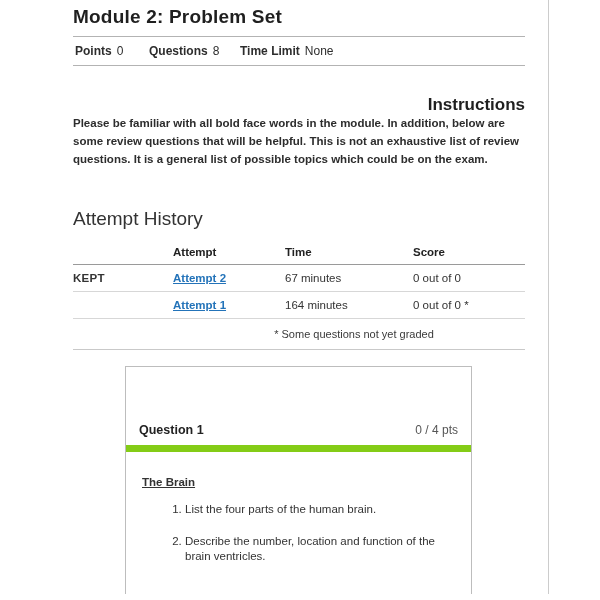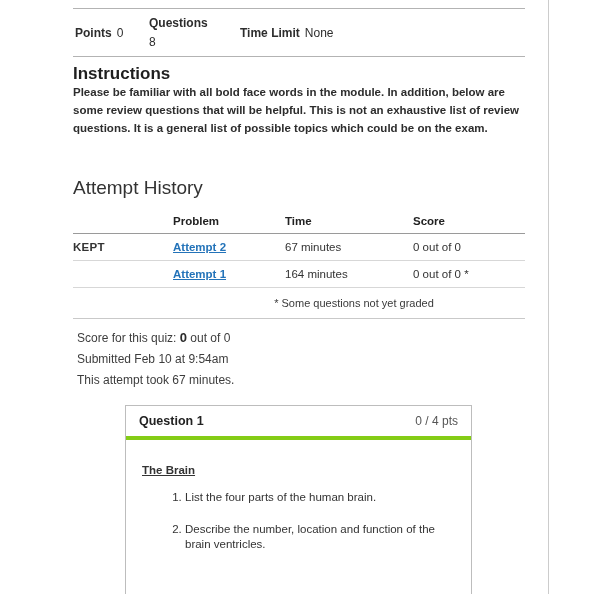--- a/index.html
+++ b/index.html
@@ -30,25 +30,26 @@
   }
   .rule { border: none; border-top: 1px solid #b3b3b3; margin: 0; }
   .rule-1 { margin-top: 8px; }
   .meta-row {
     display: flex; align-items: center;
     font-size: 12px; padding: 7px 0 7px 2px; color: #2d2d2d;
   }
   .meta-group { display: flex; gap: 5px; }
   .meta-group.g1 { width: 115px; }
   .meta-group.g2 { width: 74px; }
-  .meta-group.g3 { width: 91px; flex-direction: column; }
+  .meta-group.g3 { width: 91px; }
   .meta-label { font-weight: bold; }
   .instructions-heading {
     font-size: 17px; font-weight: bold; color: #1f1f1f;
-    margin-top: 7px;
+    margin-top: 29px;
+    text-align: right;
   }
   .instructions-body {
     font-size: 11.5px; font-weight: bold; line-height: 1.55;
     color: #2d2d2d; width: 452px;
   }
   .attempt-heading {
     margin-top: 40px;
     font-size: 19px; font-weight: normal; color: #333333;
   }
   table.attempts {
@@ -79,21 +80,21 @@
   .summary { margin-top: 10px; font-size: 12px; color: #3d3d3d; line-height: 1.45; padding-left: 4px; }
   .summary .line { margin-bottom: 3px; }
   .score-value { font-weight: bold; font-size: 13px; color: #2a2a2a; }
   .question-wrap {
     margin: 16px 0 0 52px; width: 347px;
     border: 1px solid #bdbdbd; border-bottom: none;
     background: #ffffff;
   }
   .question-header {
     display: flex; justify-content: space-between; 
-    padding: 8px 13px; border-bottom: 4px solid #84cc16;
+    padding: 8px 13px; border-bottom: 7px solid #84cc16; margin-top: 48px;
   }
   .question-title { font-size: 12.5px; font-weight: bold; color: #222; }
   .question-pts { font-size: 12px; color: #555; }
   .question-body {
     padding: 24px 16px; height: 186px; overflow: hidden;
     font-size: 11.5px; color: #333;
   }
   .question-topic {
     font-weight: bold; text-decoration: underline; margin-bottom: 14px;
   }
@@ -101,20 +102,21 @@
   ol.question-items li { margin-bottom: 16px; line-height: 1.35; margin-left: 23px; }
 </style>
 </head>
 <body>
 
 <div class="page">
   <div class="page-right-border"></div>
 
   <div class="content">
 
+    <h1 class="quiz-title">Module 2: Problem Set</h1>
 
     <hr class="rule rule-1">
 
     <div class="meta-row">
       <div class="meta-group g2">
         <span class="meta-label">Points</span>
         <span class="meta-value">0</span>
       </div>
       <div class="meta-group g3">
         <span class="meta-label">Questions</span>
@@ -136,21 +138,21 @@
     <table class="attempts">
       <colgroup>
         <col class="c-label">
           <col class="c-attempt">
           <col class="c-time">
           <col>
       </colgroup>
       <thead>
         <tr>
           <th></th>
-          <th>Problem</th>
+          <th>Attempt</th>
           <th>Time</th>
           <th>Score</th>
         </tr>
       </thead>
       <tbody>
         <tr>
           <td class="row-label">KEPT</td>
           <td><a class="attempt-link">Attempt 2</a></td>
           <td>67 minutes</td>
           <td>0 out of 0</td>
@@ -161,29 +163,20 @@
           <td>164 minutes</td>
           <td>0 out of 0 *</td>
         </tr>
       </tbody>
     </table>
 
     <div class="footnote">* Some questions not yet graded</div>
 
     <hr class="rule rule-3">
 
-    <div class="summary">
-      <div class="line">
-        <span>Score for this quiz:</span>
-        <span class="score-value">0</span>
-        <span>out of 0</span>
-      </div>
-      <div class="line">Submitted Feb 10 at 9:54am</div>
-      <div class="line">This attempt took 67 minutes.</div>
-    </div>
 
     <div class="question-wrap">
       <div class="question-header">
         <span class="question-title">Question 1</span>
         <span class="question-pts">0 / 4 pts</span>
       </div>
       <div class="question-body">
         <div class="question-topic">The Brain</div>
         <ol class="question-items">
           <li>List the four parts of the human brain.</li>

